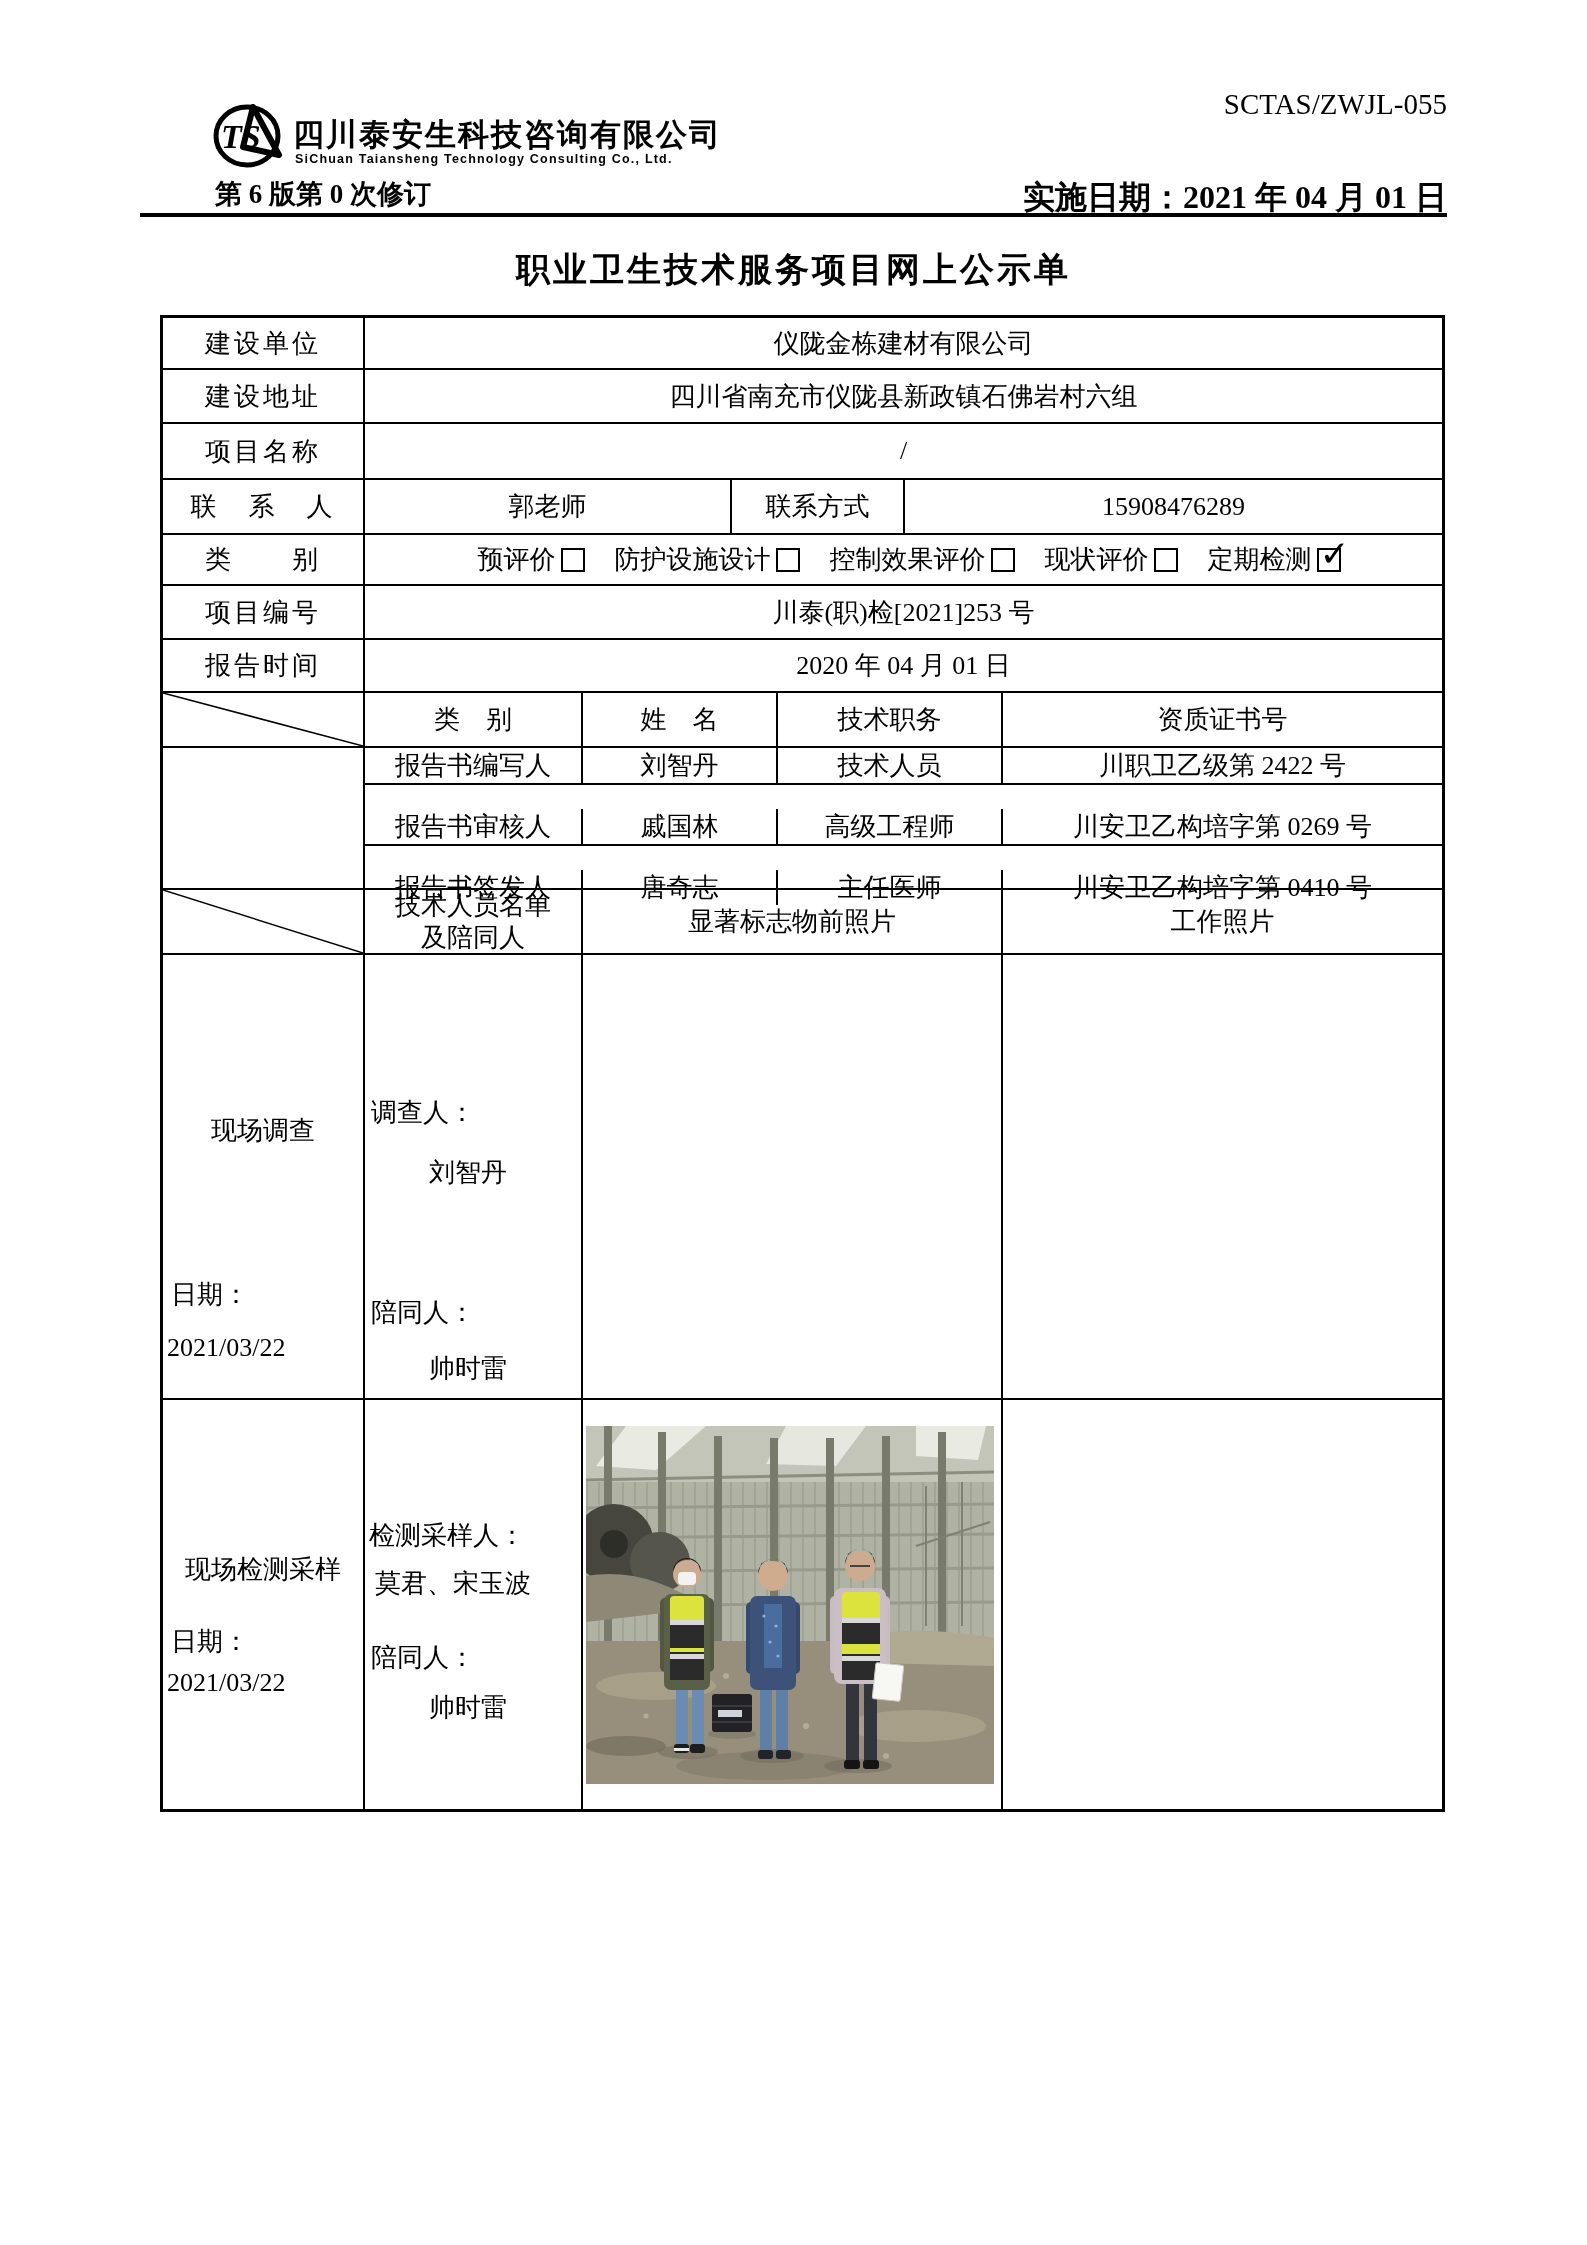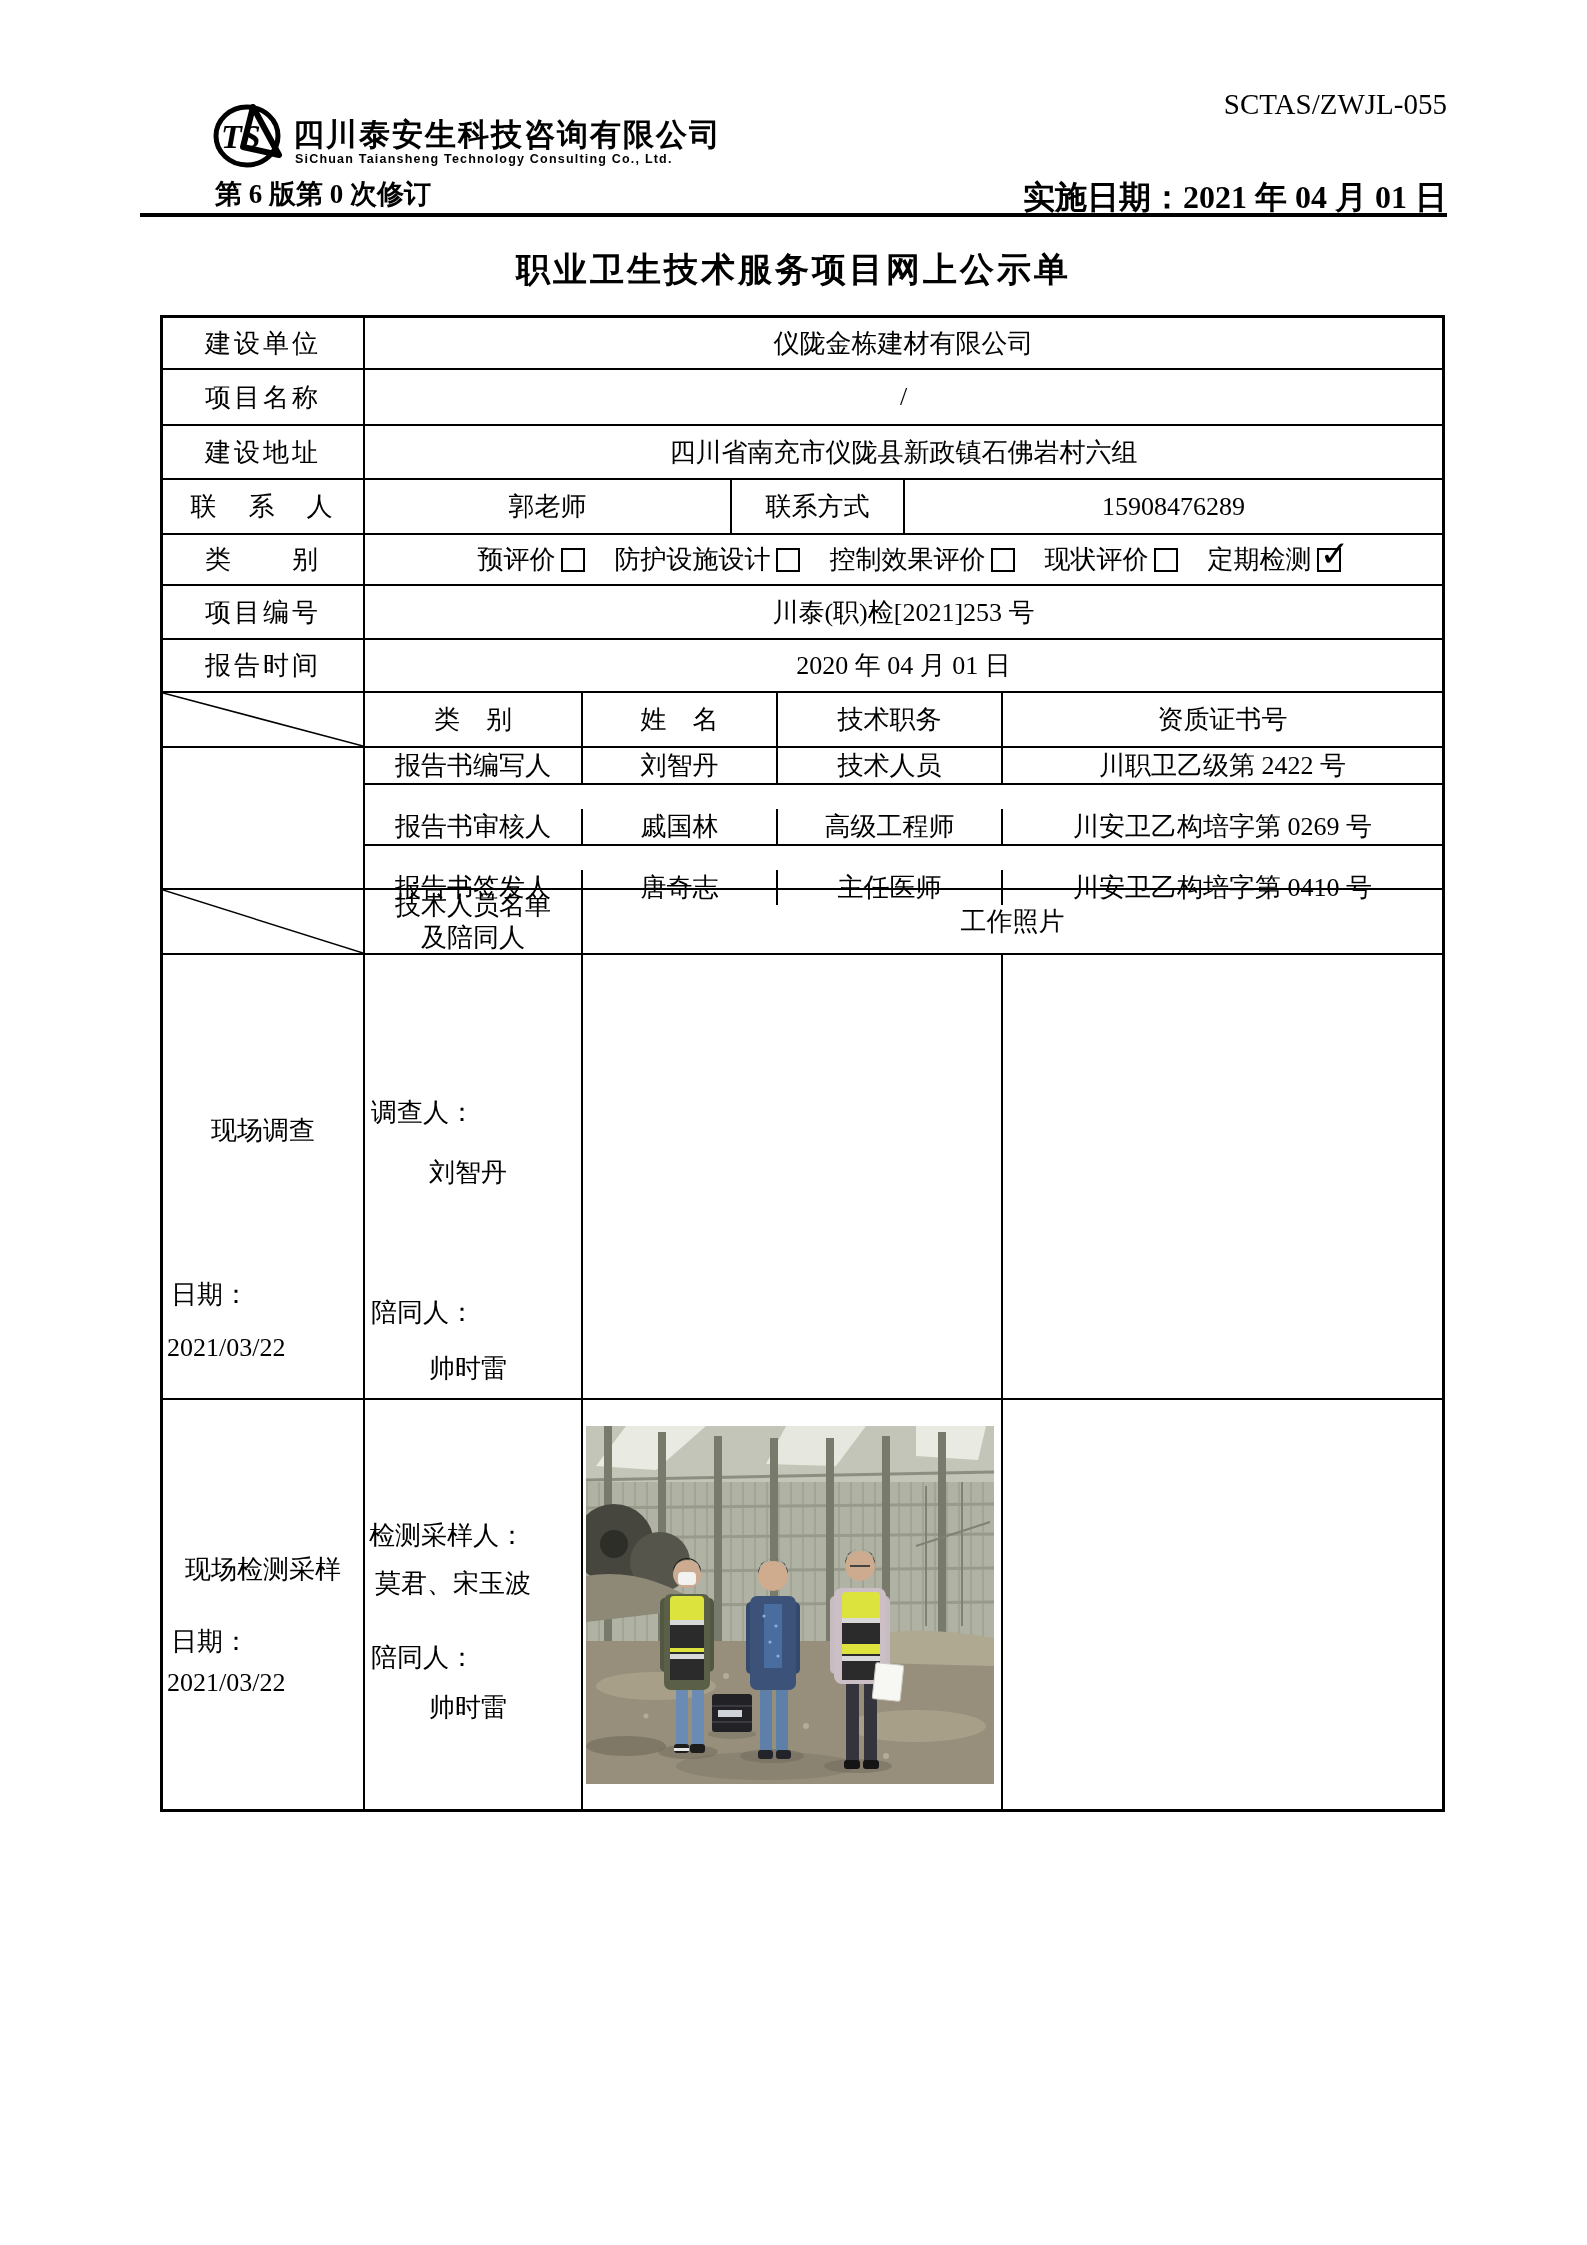--- a/index.html
+++ b/index.html
@@ -71,28 +71,28 @@
   <div class="head-rule"></div>
   <div class="doc-title">职业卫生技术服务项目网上公示单</div>
 
   <div class="form-table">
 
     <div class="trow" style="height:52px">
       <div class="cell label w-a">建设单位</div>
       <div class="cell last" style="flex:1">仪陇金栋建材有限公司</div>
     </div>
 
+    <div class="trow" style="height:54px">
+      <div class="cell label w-a">建设地址</div>
+      <div class="cell last" style="flex:1">四川省南充市仪陇县新政镇石佛岩村六组</div>
+    </div>
+
     <div class="trow" style="height:56px">
       <div class="cell label w-a">项目名称</div>
       <div class="cell last" style="flex:1">/</div>
-    </div>
-
-    <div class="trow" style="height:54px">
-      <div class="cell label w-a">建设地址</div>
-      <div class="cell last" style="flex:1">四川省南充市仪陇县新政镇石佛岩村六组</div>
     </div>
 
     <div class="trow" style="height:55px">
       <div class="cell label w-a">联　系　人</div>
       <div class="cell w-contact-v1">郭老师</div>
       <div class="cell w-contact-l2">联系方式</div>
       <div class="cell last w-contact-v2">15908476289</div>
     </div>
 
     <div class="trow" style="height:51px">
@@ -184,20 +184,21 @@
         <svg class="diag-svg" viewBox="0 0 100 100" preserveAspectRatio="none">
           <line x1="0" y1="0" x2="100" y2="100" stroke="#000" stroke-width="1.5" vector-effect="non-scaling-stroke"></line>
         </svg>
       </div>
       <div class="cell w-b">
         <div style="text-align:center;line-height:1.2;">
           <div>技术人员名单</div>
           <div>及陪同人</div>
         </div>
       </div>
+      <div class="cell w-cd">显著标志物前照片</div>
       <div class="cell last" style="flex:1">工作照片</div>
     </div>
 
     <div class="trow" style="height:445px">
       <div class="cell w-a">
         <span class="pos center-x" style="top:158px">现场调查</span>
         <span class="pos" style="left:8px;top:322px">日期：</span>
         <span class="pos" style="left:4px;top:378px">2021/03/22</span>
       </div>
       <div class="cell w-b">

